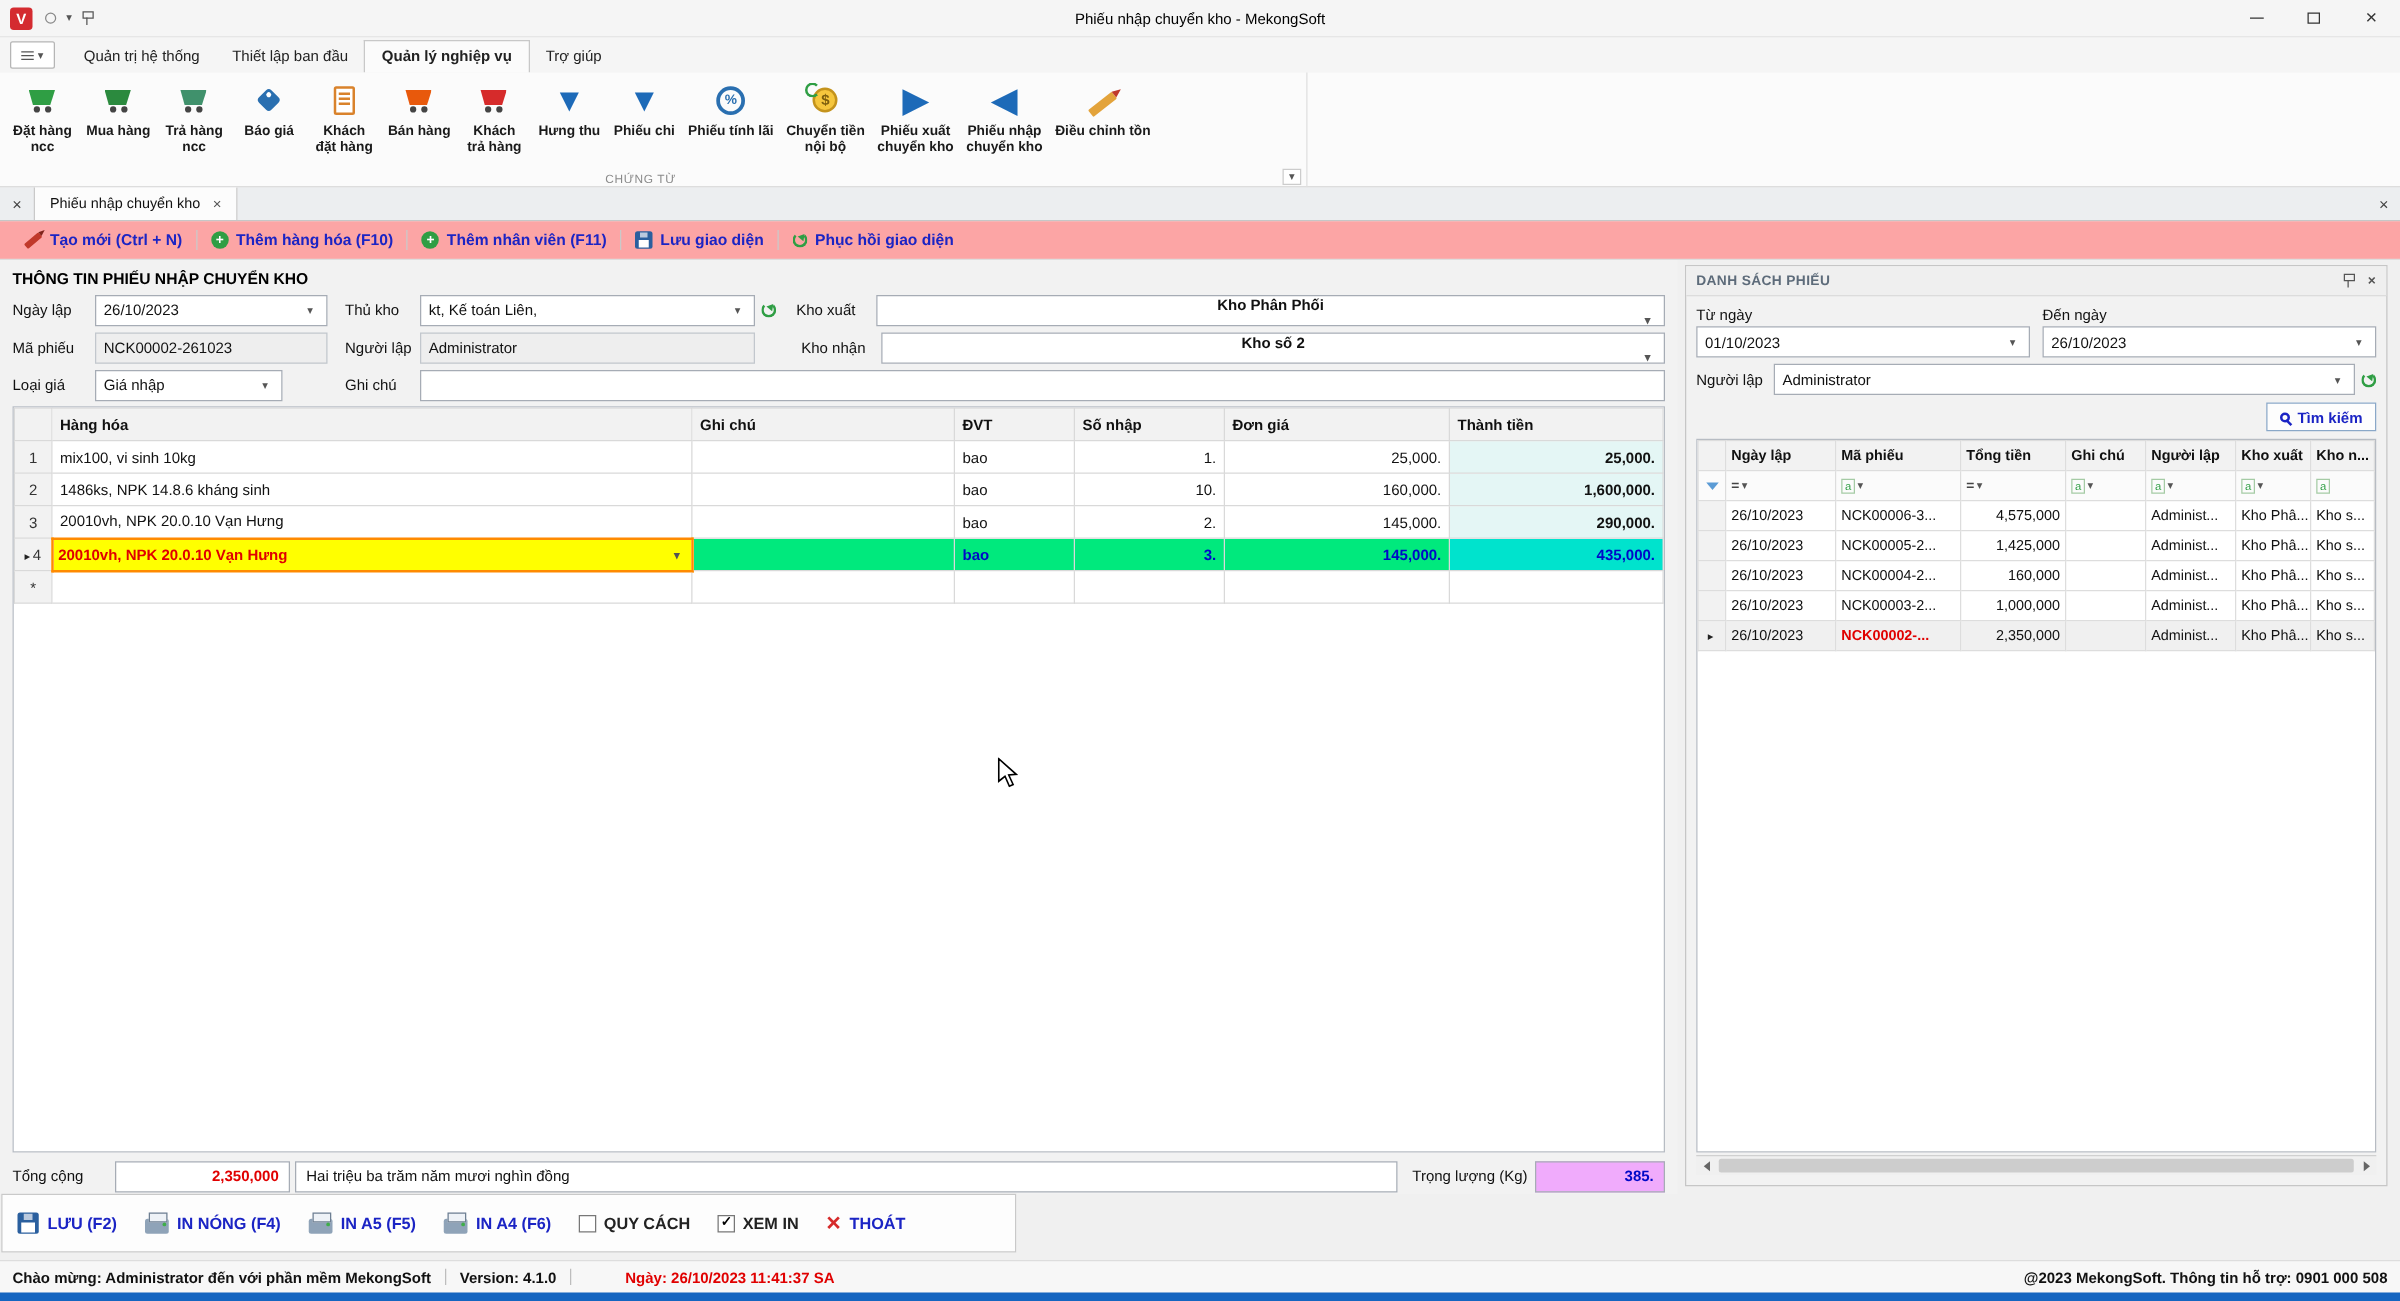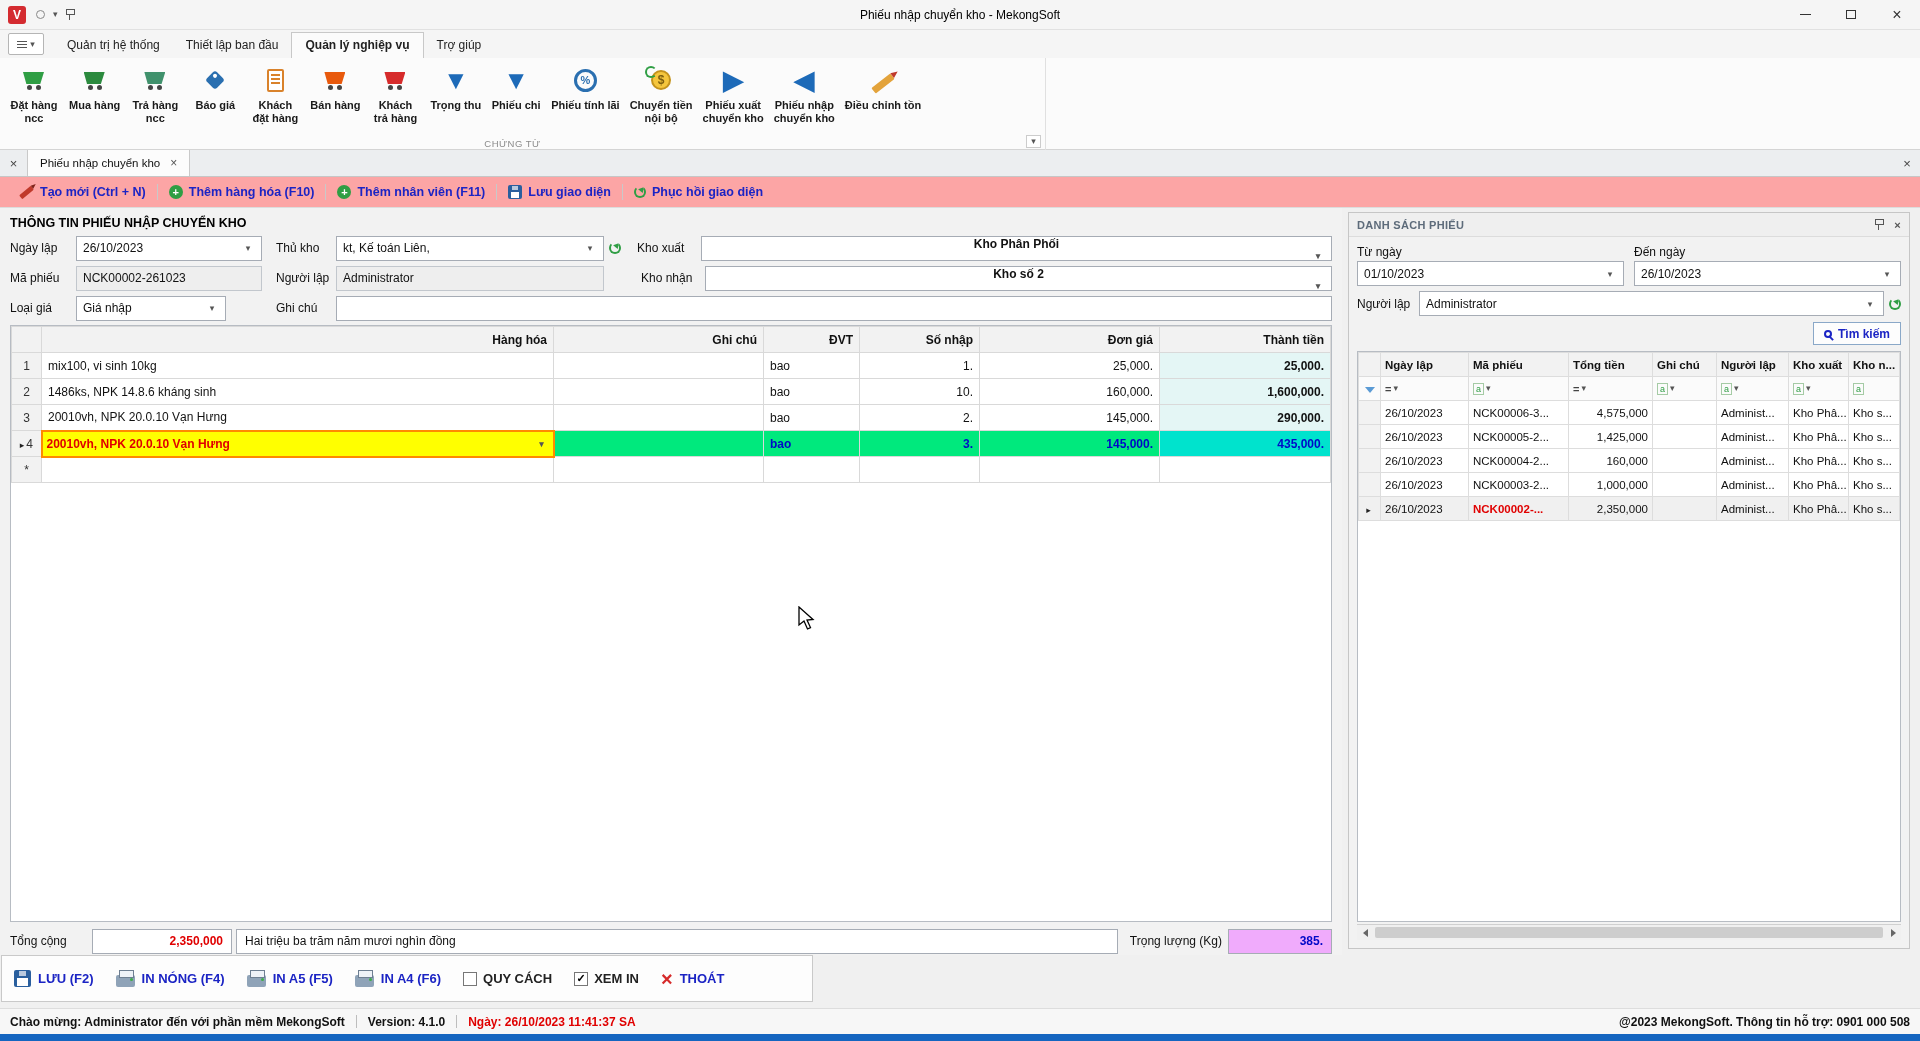--- a/index.html
+++ b/index.html
@@ -88,21 +88,21 @@
   .drop::after{content:"▾";}
   .w-l1{width:66px}.w-f1{width:186px}
   .w-l2{width:60px;margin-left:14px}.w-f2{width:268px}
   .w-l3{width:64px;margin-left:16px}.w-f3{flex:1;}
   .refresh-slot{margin-left:5px;display:flex;align-items:center;}
 
   
   .grid{margin:2px 10px 0;background:#fff;border:1px solid #b7bcc3;height:597px;overflow:hidden;}
   table.g{border-collapse:collapse;width:100%;table-layout:fixed;}
   .g th,.g td{border:1px solid #d9d9d9;height:26px;padding:0 6px;font-size:12px;overflow:hidden;white-space:nowrap;}
-  .g th{background:#f2f2f2;font-weight:bold;text-align:right;color:#111;}
+  .g th{background:#f2f2f2;font-weight:bold;text-align:left;color:#111;}
   .g td.rn,.g th.rn{background:#f2f2f2;text-align:center;padding:0 2px;color:#333;}
   .g td.num{text-align:right;}
   .g td.tt{background:#e4f6f5;font-weight:bold;text-align:right;}
   .g tr.selrow td.gsel{background:#00e97d;color:#0008c8;font-weight:bold;}
   .g tr.selrow td.csel{background:#00e3cd;color:#0008c8;font-weight:bold;text-align:right;}
   .g td.sel-item{padding:0;border:2px solid #ff8a00;background:#ffff00;color:#e00000;font-weight:bold;}
   .sel-item-in{display:flex;align-items:center;height:100%;padding:0 4px;}
   .rmark{font-size:9px;color:#222;margin-right:2px;}
 
   
@@ -157,21 +157,21 @@
   .fcell{display:flex;align-items:center;}
   .hscroll{height:16px;background:#f0f0f0;border-top:1px solid #d0d0d0;display:flex;align-items:center;flex:0 0 auto;margin-top:2px;}
   .hs-btn{width:16px;height:14px;display:flex;align-items:center;justify-content:center;}
   .tri-l{width:0;height:0;border-top:4px solid transparent;border-bottom:4px solid transparent;border-right:5px solid #666;}
   .tri-r{width:0;height:0;border-top:4px solid transparent;border-bottom:4px solid transparent;border-left:5px solid #666;}
   .hs-thumb{height:11px;background:#cdcdcd;border-radius:2px;flex:1;margin:0 2px;}
 
   
   .statusbar{position:absolute;left:0;right:0;bottom:7px;height:26px;background:#f7f7f7;border-top:1px solid #ddd;display:flex;align-items:center;padding:0 10px;font-size:12px;font-weight:bold;color:#111;}
   .sbsep{width:1px;height:13px;background:#bdbdbd;margin:0 11px;}
-  .sb-date{color:#e00000;}
+  .sb-date{color:#e00000;margin-left:32px;}
   .sb-right{margin-left:auto;}
   .bottom-strip{position:absolute;left:0;right:0;bottom:0;height:7px;background:#1565c0;}
 
   .cursor{position:absolute;left:798px;top:606px;width:21px;height:26px;z-index:50;}
 </style>
 </head>
 <body>
 
 <div class="app">
 
@@ -273,21 +273,21 @@
               <i class="w w2"></i>
             </span>
           </span>
         <span class="rlabel">Khách
 trả hàng</span>
       </div>
       <div class="ritem">
         <span class="ricon">
             <span class="i-arr">▼</span>
           </span>
-        <span class="rlabel">Trọng thu</span>
+        <span class="rlabel">Hưng thu</span>
       </div>
       <div class="ritem">
         <span class="ricon">
             <span class="i-arr">▼</span>
           </span>
         <span class="rlabel">Phiếu chi</span>
       </div>
       <div class="ritem">
         <span class="ricon">
             <span class="i-pct"></span>

